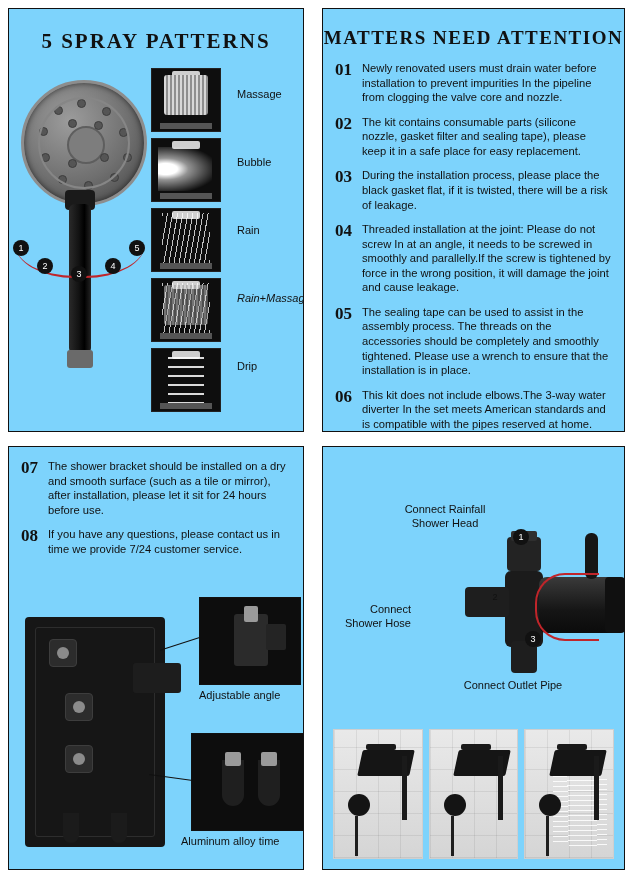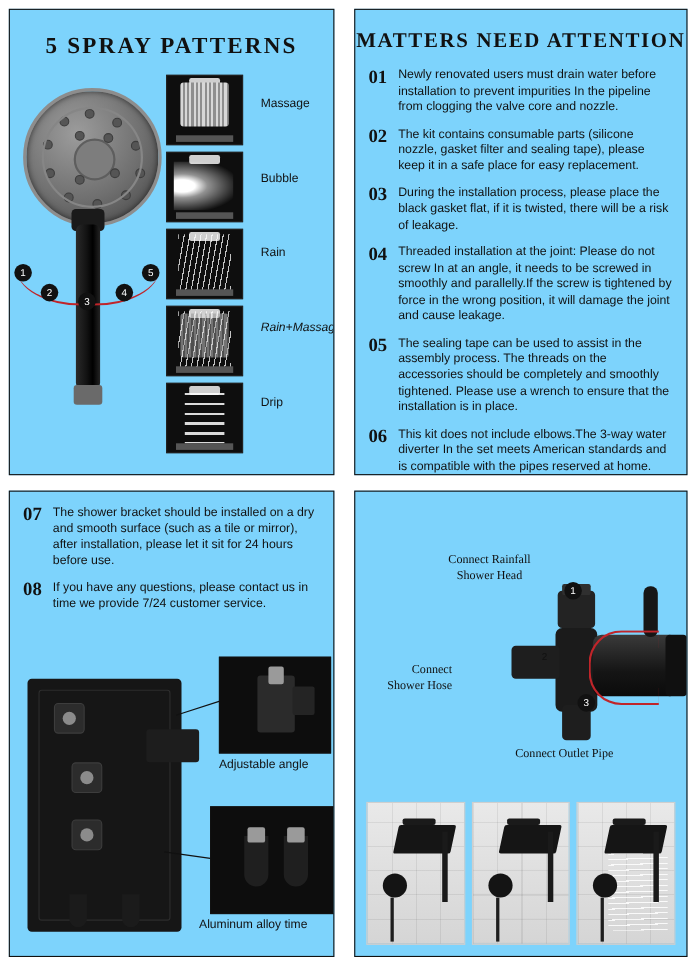--- a/index.html
+++ b/index.html
@@ -68,21 +68,21 @@
   .cal-cap{position:absolute;font-size:11px;color:#111;}
   .lead{position:absolute;background:#111;height:1px;}
   .clamp{position:absolute;left:34px;top:16px;width:34px;height:52px;background:#2b2b2b;border-radius:3px;}
   .clamp:after{content:"";position:absolute;left:10px;top:-8px;width:14px;height:16px;background:#9a9a9a;border-radius:2px;}
   .clamp-side{position:absolute;left:66px;top:26px;width:20px;height:26px;background:#242424;border-radius:2px;}
   .hk{position:absolute;width:22px;height:46px;background:#1f1f1f;border-radius:0 0 11px 11px;}
   .hk-top{position:absolute;top:-8px;left:3px;width:16px;height:14px;background:#9a9a9a;border-radius:2px;}
 
   
   .dv-area{position:relative;height:268px;}
-  .dv-label{position:absolute;font-size:11px;text-align:center;line-height:1.25;font-family:Liberation Serif, serif;}
+  .dv-label{position:absolute;font-size:11px;text-align:center;line-height:1.25;}
   .dv-body{position:absolute;left:96px;top:80px;width:38px;height:76px;background:#1b1b1b;border-radius:6px;}
   .dv-top{position:absolute;left:98px;top:46px;width:34px;height:34px;background:#232323;border-radius:4px;}
   .dv-top:after{content:"";position:absolute;left:4px;top:-6px;right:4px;height:10px;background:#2f2f2f;border-radius:2px;}
   .dv-left{position:absolute;left:56px;top:96px;width:44px;height:30px;background:#1e1e1e;border-radius:4px;}
   .dv-bottom{position:absolute;left:102px;top:150px;width:26px;height:32px;background:#1e1e1e;border-radius:4px;}
   .dv-cyl{position:absolute;left:130px;top:86px;width:78px;height:56px;border-radius:8px;
     background:linear-gradient(180deg,#3a3a3a,#151515 60%,#0b0b0b);}
   .dv-cap{position:absolute;left:196px;top:86px;width:20px;height:56px;border-radius:4px;background:#101010;}
   .dv-lever{position:absolute;left:176px;top:42px;width:13px;height:46px;border-radius:6px;background:#161616;}
   .dv-ring{position:absolute;left:126px;top:82px;width:62px;height:64px;border-left:2px solid #c0252a;

